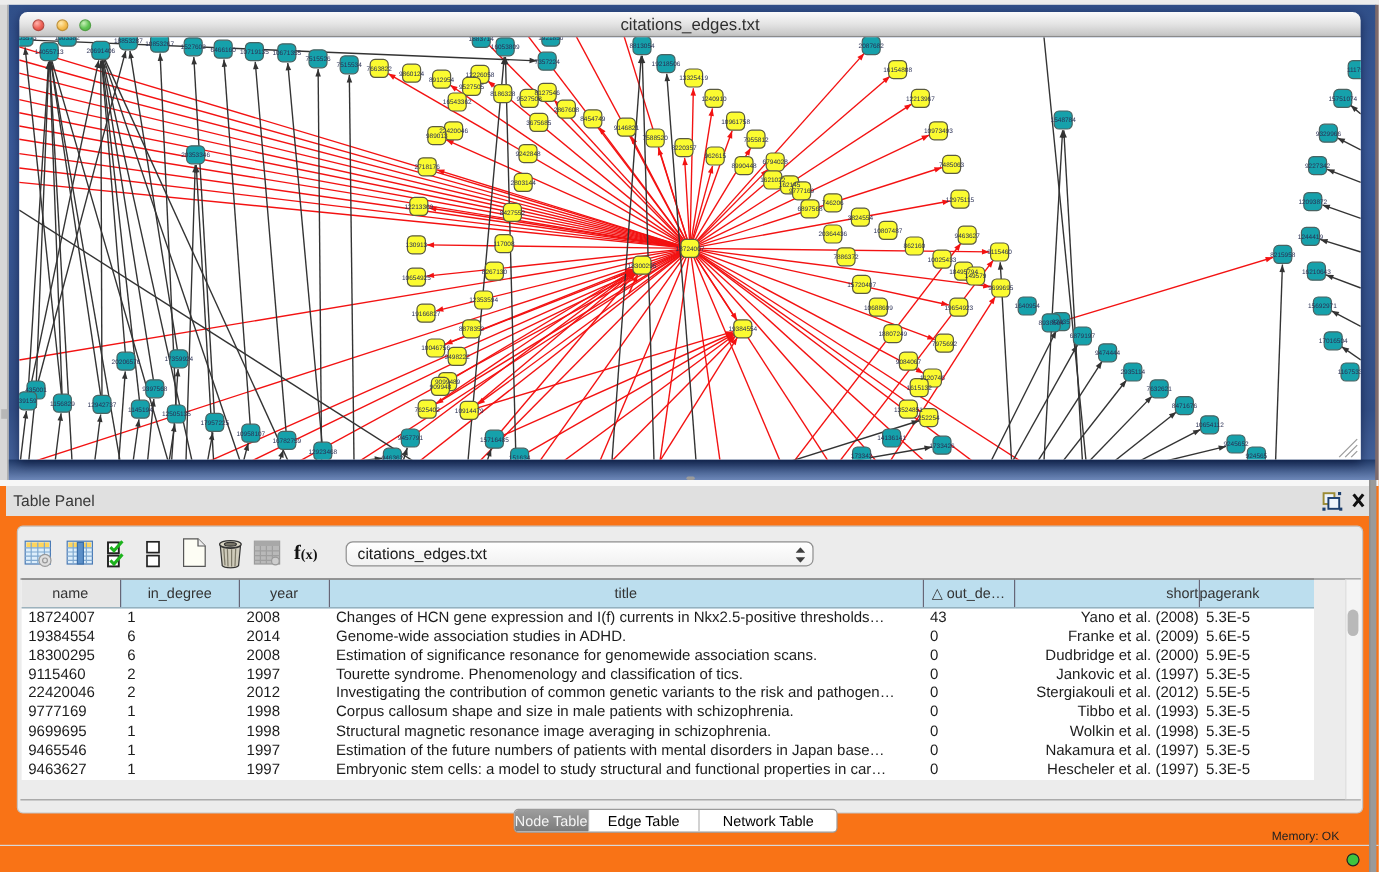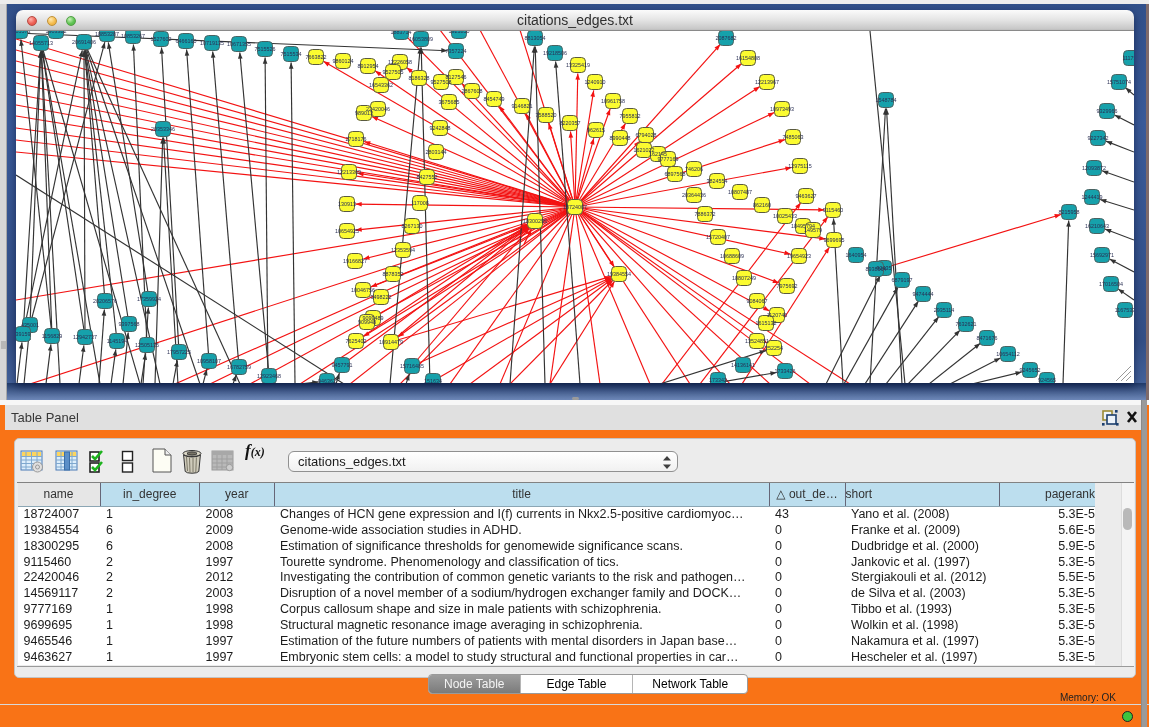--- a/index.html
+++ b/index.html
@@ -24,27 +24,27 @@
 .combo{position:absolute;left:288px;top:51px;width:390px;height:21px;background:linear-gradient(#fff,#f1f1f1);
  border:1px solid #909090;border-radius:6px;font-size:13px;color:#1a1a1a;line-height:20px;padding-left:9px}
 table.t{position:absolute;left:17.5px;top:82px;width:1077.5px;border-collapse:collapse;table-layout:fixed;
  font-size:12.5px;color:#1c1c1c;background:#fff}
 table.t th{height:24px;background:#bcdeee;font-weight:normal;font-size:12px;color:#333;
  border-top:1px solid #828282;border-bottom:1px solid #8ba6b4;border-left:1px solid #667;padding:0}
 table.t th:first-child{background:#e6e6e6;border-left:none}
 table.t td{height:15.9px;padding:0 0 1.5px 6px;white-space:nowrap;overflow:hidden;vertical-align:bottom}
 table.t tr{line-height:13px}
 .c-name{width:82.5px}.c-ind{width:99.5px}.c-year{width:74.5px}.c-title{width:495px}
-.c-out{width:76px}.c-short{width:154px;text-align:left}.c-pr{width:96px;text-align:right}
+.c-out{width:76px}.c-short{width:154px;text-align:right}.c-pr{width:96px;text-align:left}
 td.c-year{padding-left:5px}
 td.c-title{padding-left:3px}
 .tabbar{position:absolute;left:428px;top:274px;height:20px;display:flex;border:1px solid #9a9a9a;
  border-radius:4px;overflow:hidden;font-size:12px;line-height:19px;background:#fff}
-.tabbar div{padding:0 15px;border-right:1px solid #b5b5b5}
-.tabbar div:nth-child(2){padding:0 26px}
+.tabbar div{padding:0 0;border-right:1px solid #b5b5b5}
+.tabbar div:nth-child(2){padding:0 16px}
 .tabbar div:nth-child(3){padding:0 19px}
 .tabbar div:last-child{border-right:none}
 .seg-on{background:linear-gradient(#9d9d9d,#7b7b7b);color:#f4f4f4}
 .statusline{position:absolute;left:0;top:304px;width:1149px;border-top:1px solid #d8d8d8}
 </style></head><body>
 <div class="deskwrap">
  <div style="position:absolute;left:0;top:0;width:1149px;height:4px;background:#ededed"></div>
  <div class="desk"></div>
  <div class="deskbottom"></div>
  <div class="leftstrip"></div>
@@ -696,21 +696,21 @@
       <g stroke="#9f9f9f">
         <line x1="1" y1="10" x2="22" y2="10"></line>
         <line x1="1" y1="14" x2="22" y2="14"></line>
         <line x1="1" y1="18" x2="22" y2="18"></line>
         <line x1="6" y1="6" x2="6" y2="21"></line>
         <line x1="11" y1="6" x2="11" y2="21"></line>
         <line x1="16" y1="6" x2="16" y2="21"></line>
       </g>
       <circle cx="18.5" cy="18.5" r="3.2" fill="#cdcdcd" stroke="#9a9a9a"></circle>
     </svg>
-    <div style="position:absolute;left:245px;top:41px;font-size:17px;font-style:italic;font-weight:bold;color:#111;font-family:'Liberation Serif',serif">f<span style="font-size:12px">(x)</span></div>
+    <div style="position:absolute;left:245px;top:51px;font-size:17px;font-weight:bold;color:#111;font-family:'Liberation Serif',serif">f<span style="font-size:12px">(x)</span></div>
  <div class="combo">citations_edges.txt
    <svg style="position:absolute;right:6px;top:3.5px" width="8" height="13">
      <polygon points="4,0 8,4.6 0,4.6" fill="#3f3f3f"></polygon>
         <polygon points="4,13 8,8.4 0,8.4" fill="#3f3f3f"></polygon>
    </svg>
  </div>
  <table class="t">
   <tbody>
         <tr>
    <th class="c-name">name</th>
@@ -718,39 +718,39 @@
           <th class="c-year">year</th>
    <th class="c-title">title</th>
           <th class="c-out">△ out_de…</th>
    <th class="c-short">short</th>
           <th class="c-pr">pagerank</th>
   </tr>
   <tr>
           <td class="c-name">18724007</td>
           <td class="c-ind">1</td>
           <td class="c-year">2008</td>
-          <td class="c-title">Changes of HCN gene expression and I(f) currents in Nkx2.5-positive cardiomyoc…</td>
+          <td class="c-title">Changes of HCN gene expression and I(f) currents in Nkx2.5-positive thresholds…</td>
           <td class="c-out">43</td>
           <td class="c-short">Yano et al. (2008)</td>
           <td class="c-pr">5.3E-5</td>
         </tr>
         <tr>
           <td class="c-name">19384554</td>
           <td class="c-ind">6</td>
-          <td class="c-year">2009</td>
+          <td class="c-year">2014</td>
           <td class="c-title">Genome-wide association studies in ADHD.</td>
           <td class="c-out">0</td>
           <td class="c-short">Franke et al. (2009)</td>
           <td class="c-pr">5.6E-5</td>
         </tr>
         <tr>
           <td class="c-name">18300295</td>
           <td class="c-ind">6</td>
           <td class="c-year">2008</td>
-          <td class="c-title">Estimation of significance thresholds for genomewide significance scans.</td>
+          <td class="c-title">Estimation of significance resonance for genomewide association scans.</td>
           <td class="c-out">0</td>
           <td class="c-short">Dudbridge et al. (2000)</td>
           <td class="c-pr">5.9E-5</td>
         </tr>
         <tr>
           <td class="c-name">9115460</td>
           <td class="c-ind">2</td>
           <td class="c-year">1997</td>
           <td class="c-title">Tourette syndrome. Phenomenology and classification of tics.</td>
           <td class="c-out">0</td>
@@ -758,29 +758,20 @@
           <td class="c-pr">5.3E-5</td>
         </tr>
         <tr>
           <td class="c-name">22420046</td>
           <td class="c-ind">2</td>
           <td class="c-year">2012</td>
           <td class="c-title">Investigating the contribution of common genetic variants to the risk and pathogen…</td>
           <td class="c-out">0</td>
           <td class="c-short">Stergiakouli et al. (2012)</td>
           <td class="c-pr">5.5E-5</td>
-        </tr>
-        <tr>
-          <td class="c-name">14569117</td>
-          <td class="c-ind">2</td>
-          <td class="c-year">2003</td>
-          <td class="c-title">Disruption of a novel member of a sodium/hydrogen exchanger family and DOCK…</td>
-          <td class="c-out">0</td>
-          <td class="c-short">de Silva et al. (2003)</td>
-          <td class="c-pr">5.3E-5</td>
         </tr>
         <tr>
           <td class="c-name">9777169</td>
           <td class="c-ind">1</td>
           <td class="c-year">1998</td>
           <td class="c-title">Corpus callosum shape and size in male patients with schizophrenia.</td>
           <td class="c-out">0</td>
           <td class="c-short">Tibbo et al. (1993)</td>
           <td class="c-pr">5.3E-5</td>
         </tr>

